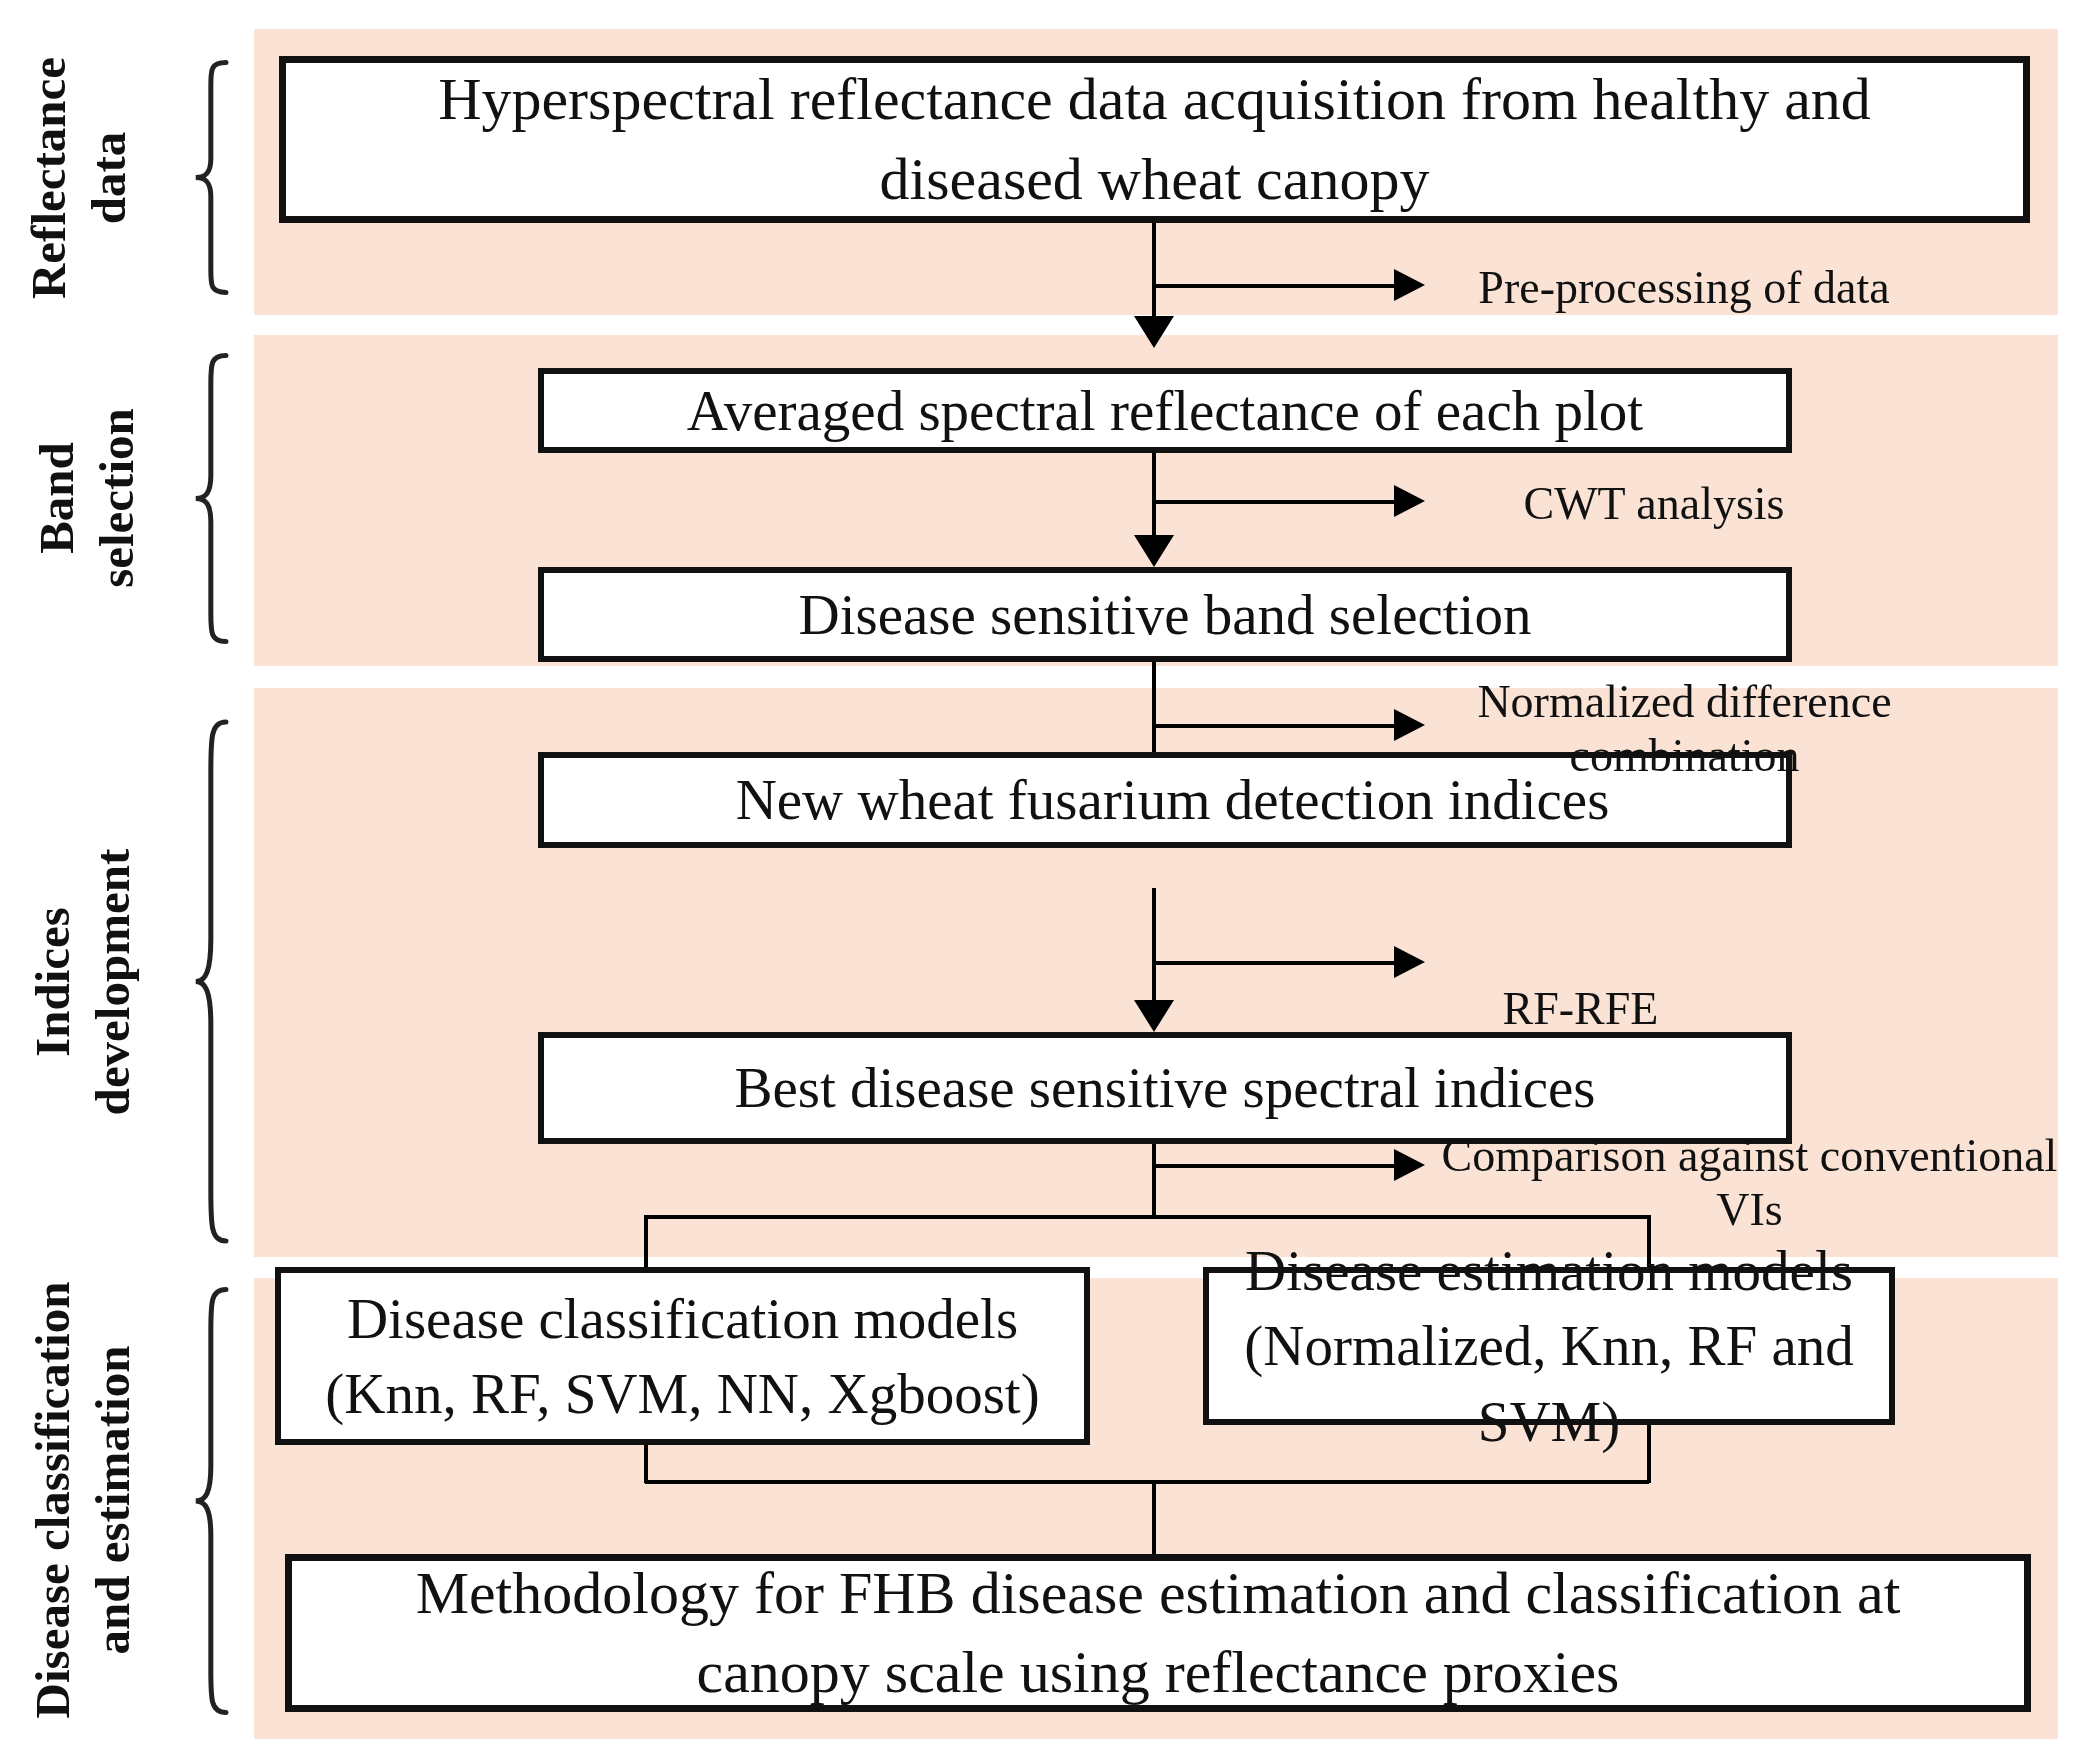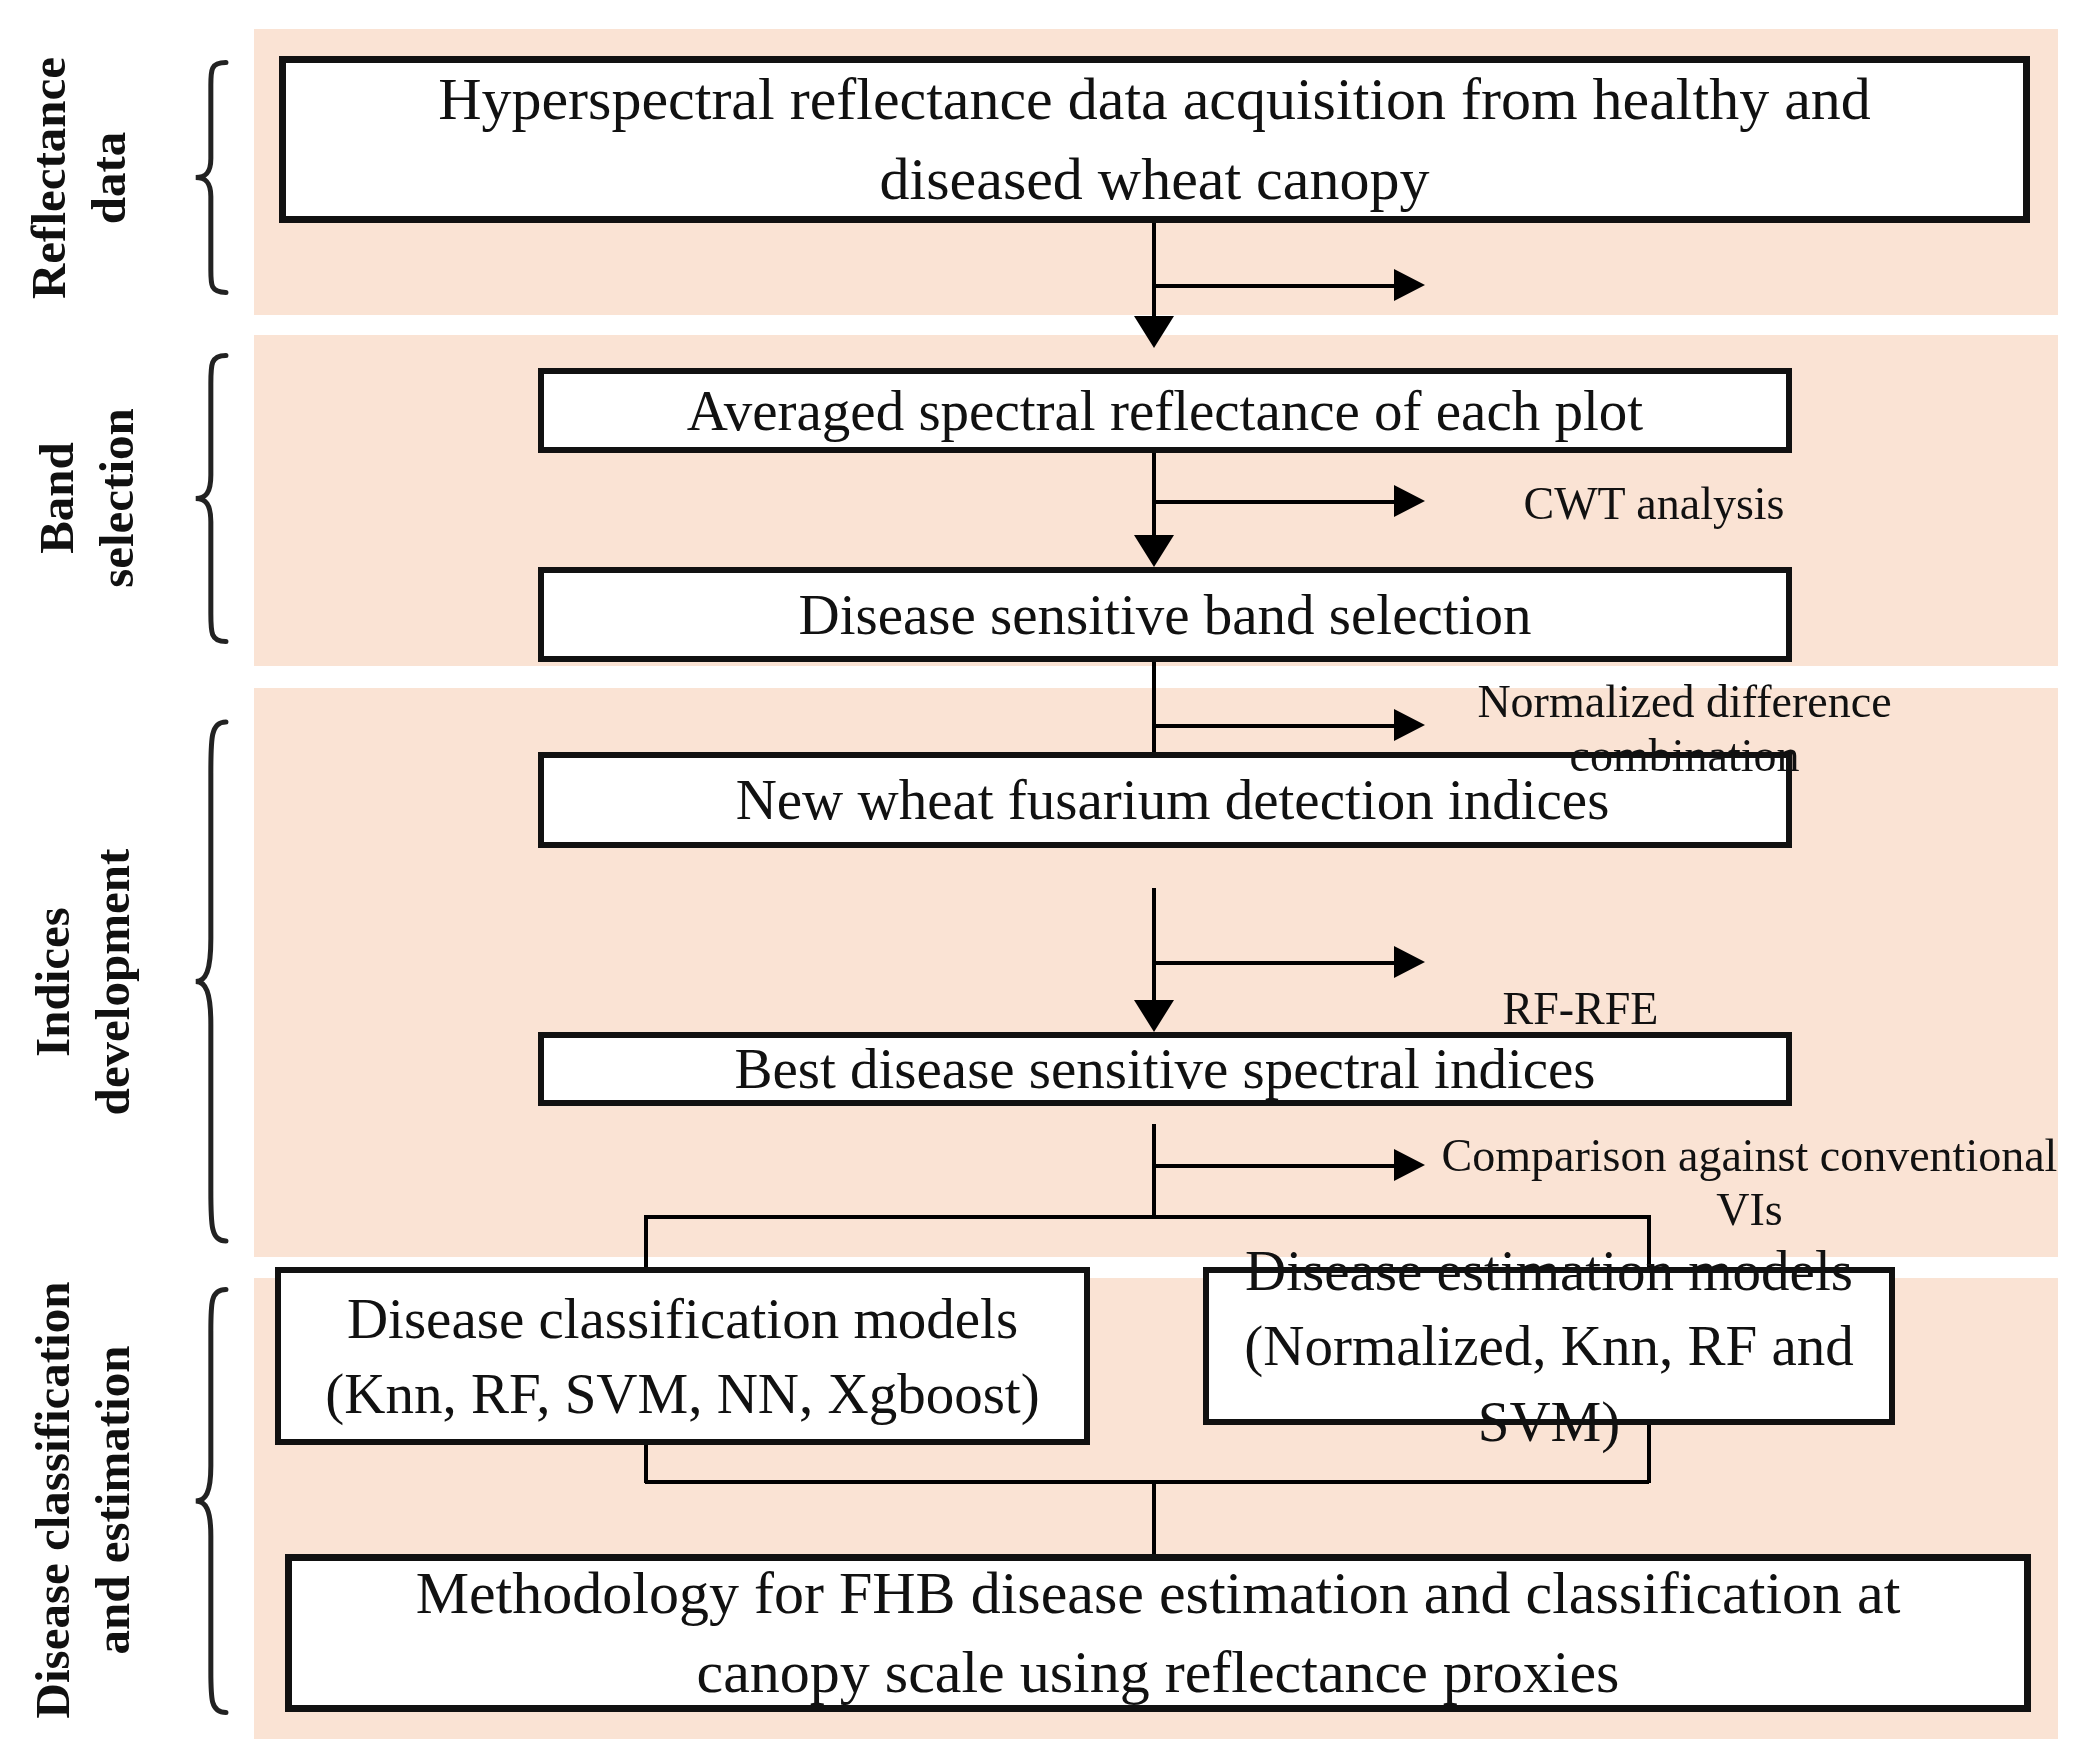--- a/index.html
+++ b/index.html
@@ -120,39 +120,42 @@
   </div>
 
   <div class="wbox" style="left:538px; top:567px; width:1254px; height:95px;">
     <span class="ln">Disease sensitive band selection</span>
   </div>
 
   <div class="wbox" style="left:538px; top:752px; width:1254px; height:96px;padding-left:15px;">
     <span class="ln">New wheat fusarium detection indices</span>
   </div>
 
-  <div class="wbox" style="left:538px; top:1032px; width:1254px; height:74px;">
+  <div class="wbox" style="left:538px; top:1032px; width:1254px; height:112px;">
     <span class="ln">Best disease sensitive spectral indices</span>
   </div>
 
   <div class="wbox" style="left:275px; top:1267px; width:815px; height:178px;">
     <span class="ln">Disease classification models</span>
     <span class="ln">(Knn, RF, SVM, NN, Xgboost)</span>
   </div>
 
   <div class="wbox" style="left:1203px; top:1267px; width:692px; height:158px;">
     <span class="ln">Disease estimation models</span>
     <span class="ln">(Normalized, Knn, RF and SVM)</span>
   </div>
 
   <div class="wbox bold" style="left:285px; top:1554px; width:1746px; height:158px;">
     <span class="ln">Methodology for FHB disease estimation and classification at</span>
     <span class="ln">canopy scale using reflectance proxies</span>
   </div>
 
+  <div class="note" style="left:1438px; top:261px; width:492px;">
+    <span class="ln">Pre-processing of data</span>
+  </div>
   <div class="note" style="left:1477px; top:477px; width:354px;">
     <span class="ln">CWT analysis</span>
   </div>
   <div class="note" style="left:1454px; top:675px; width:461px;">
     <span class="ln">Normalized difference</span>
     <span class="ln">combination</span>
   </div>
   <div class="note" style="left:1465px; top:938px; width:231px;margin-top:44px;">
     <span class="ln">RF-RFE</span>
   </div>

